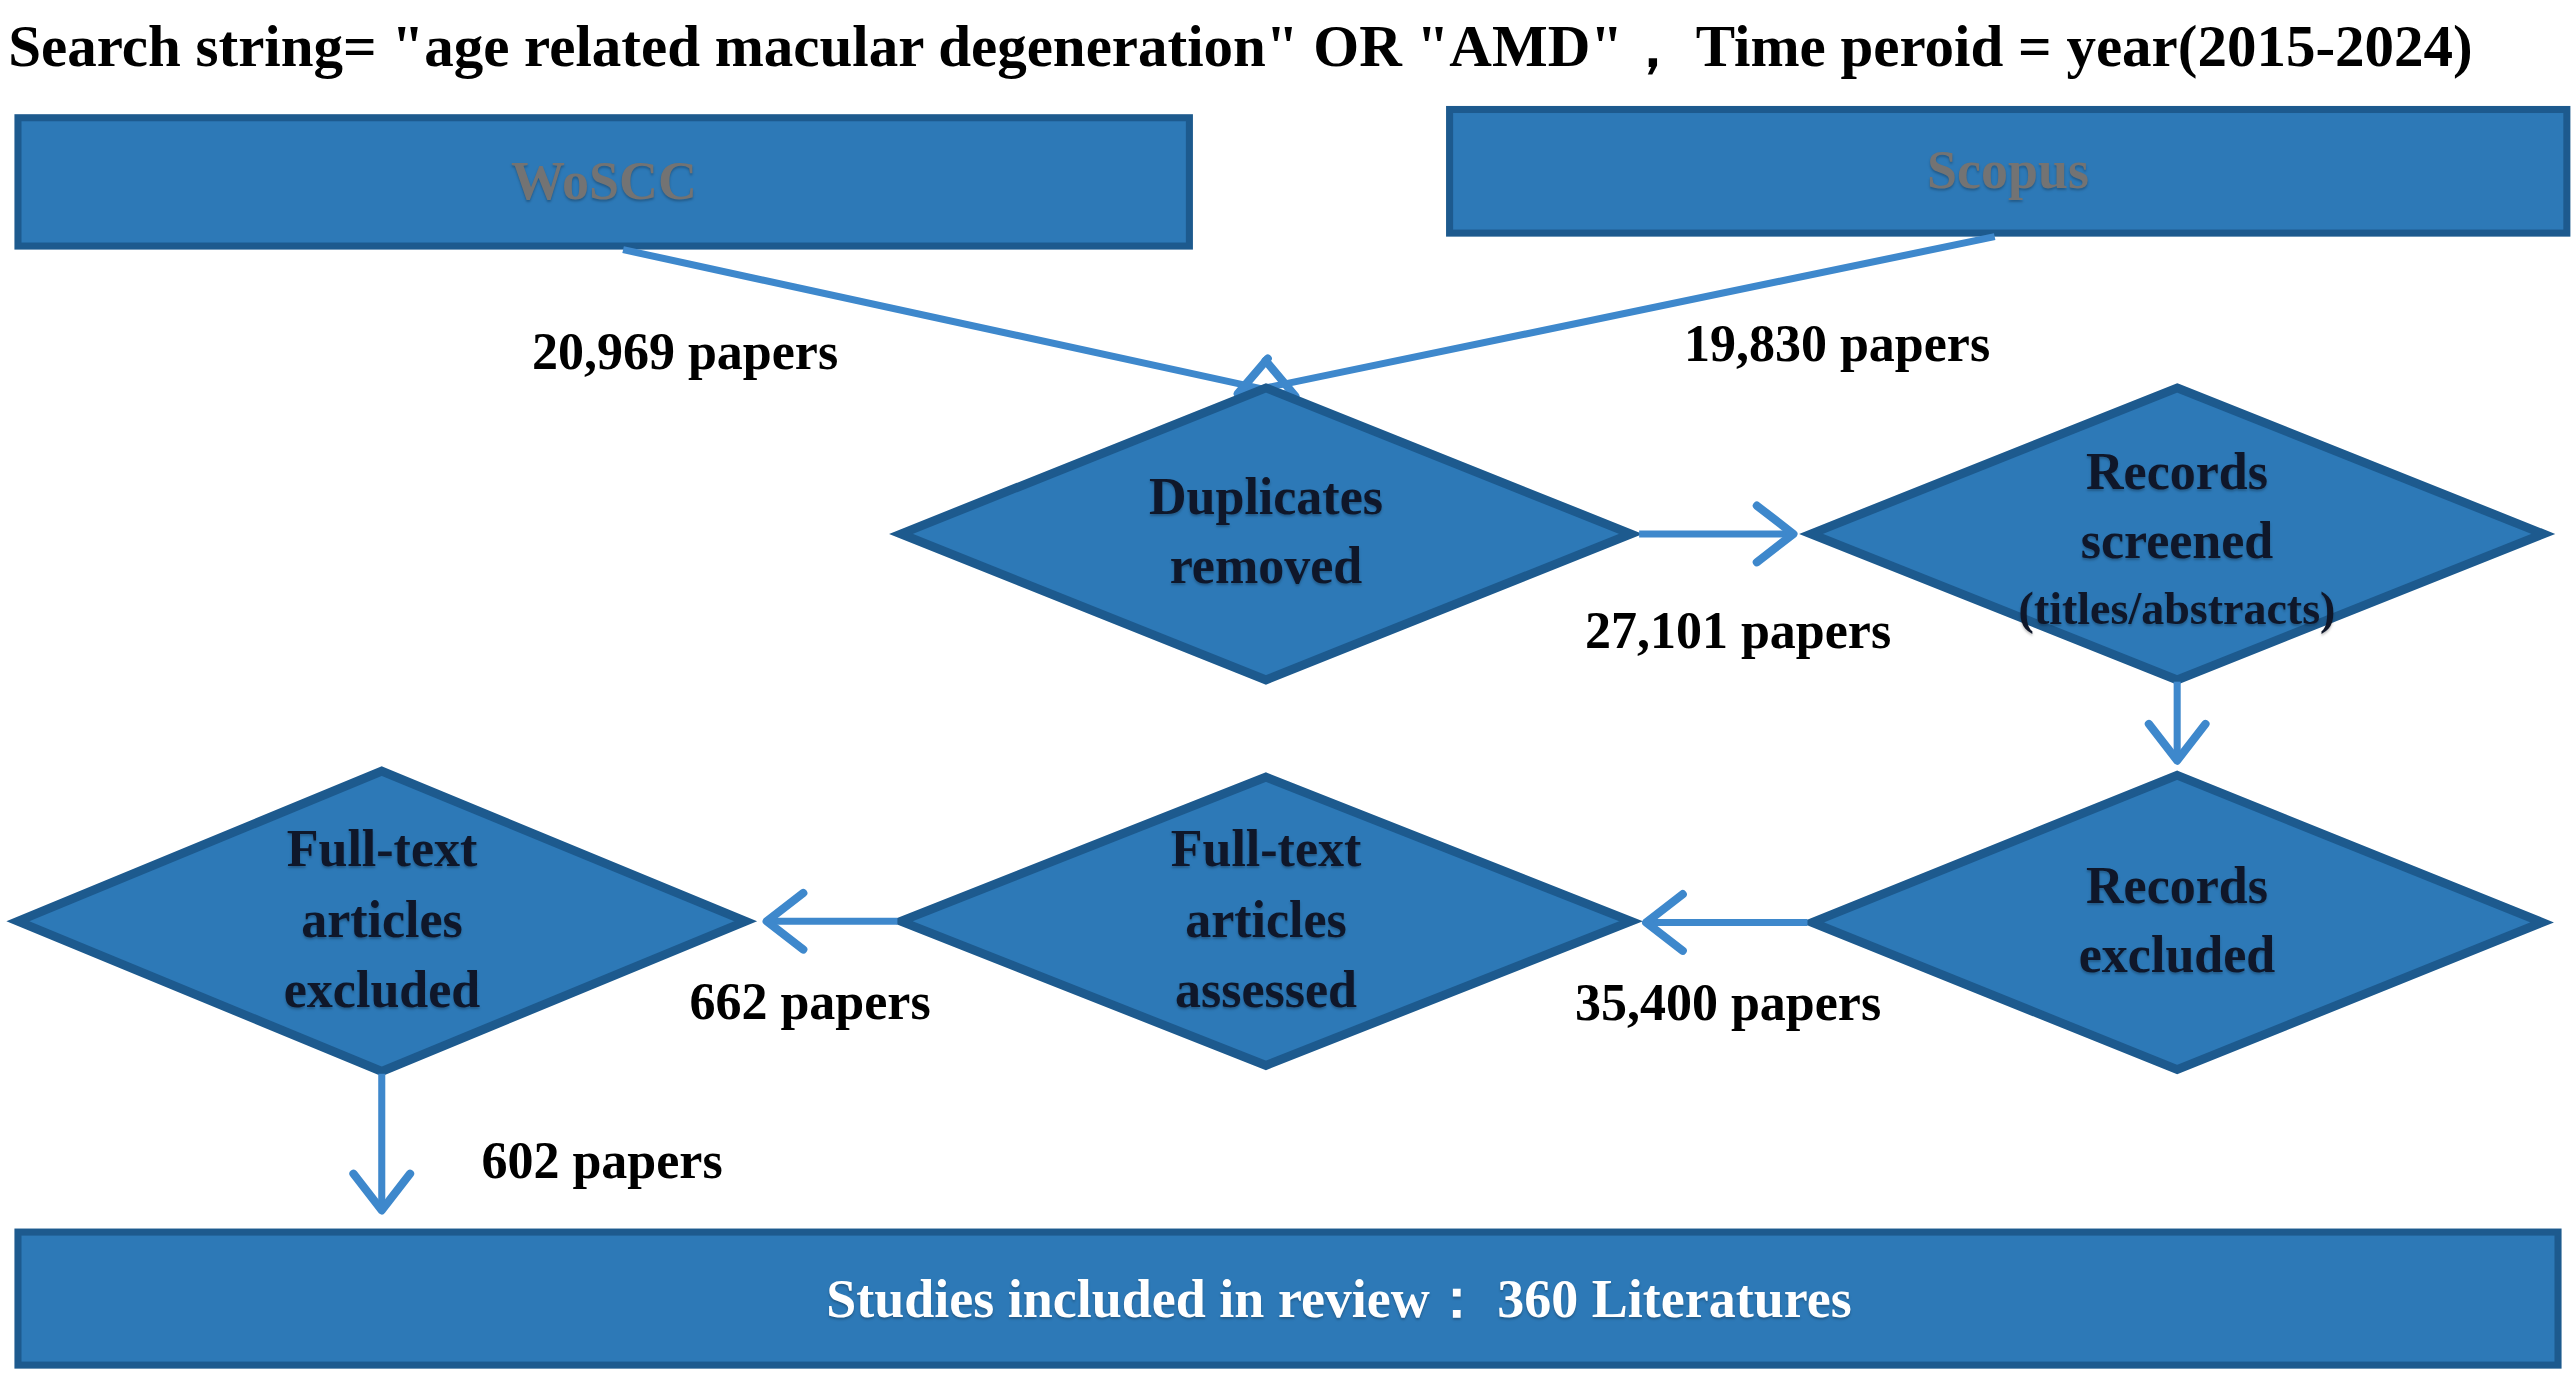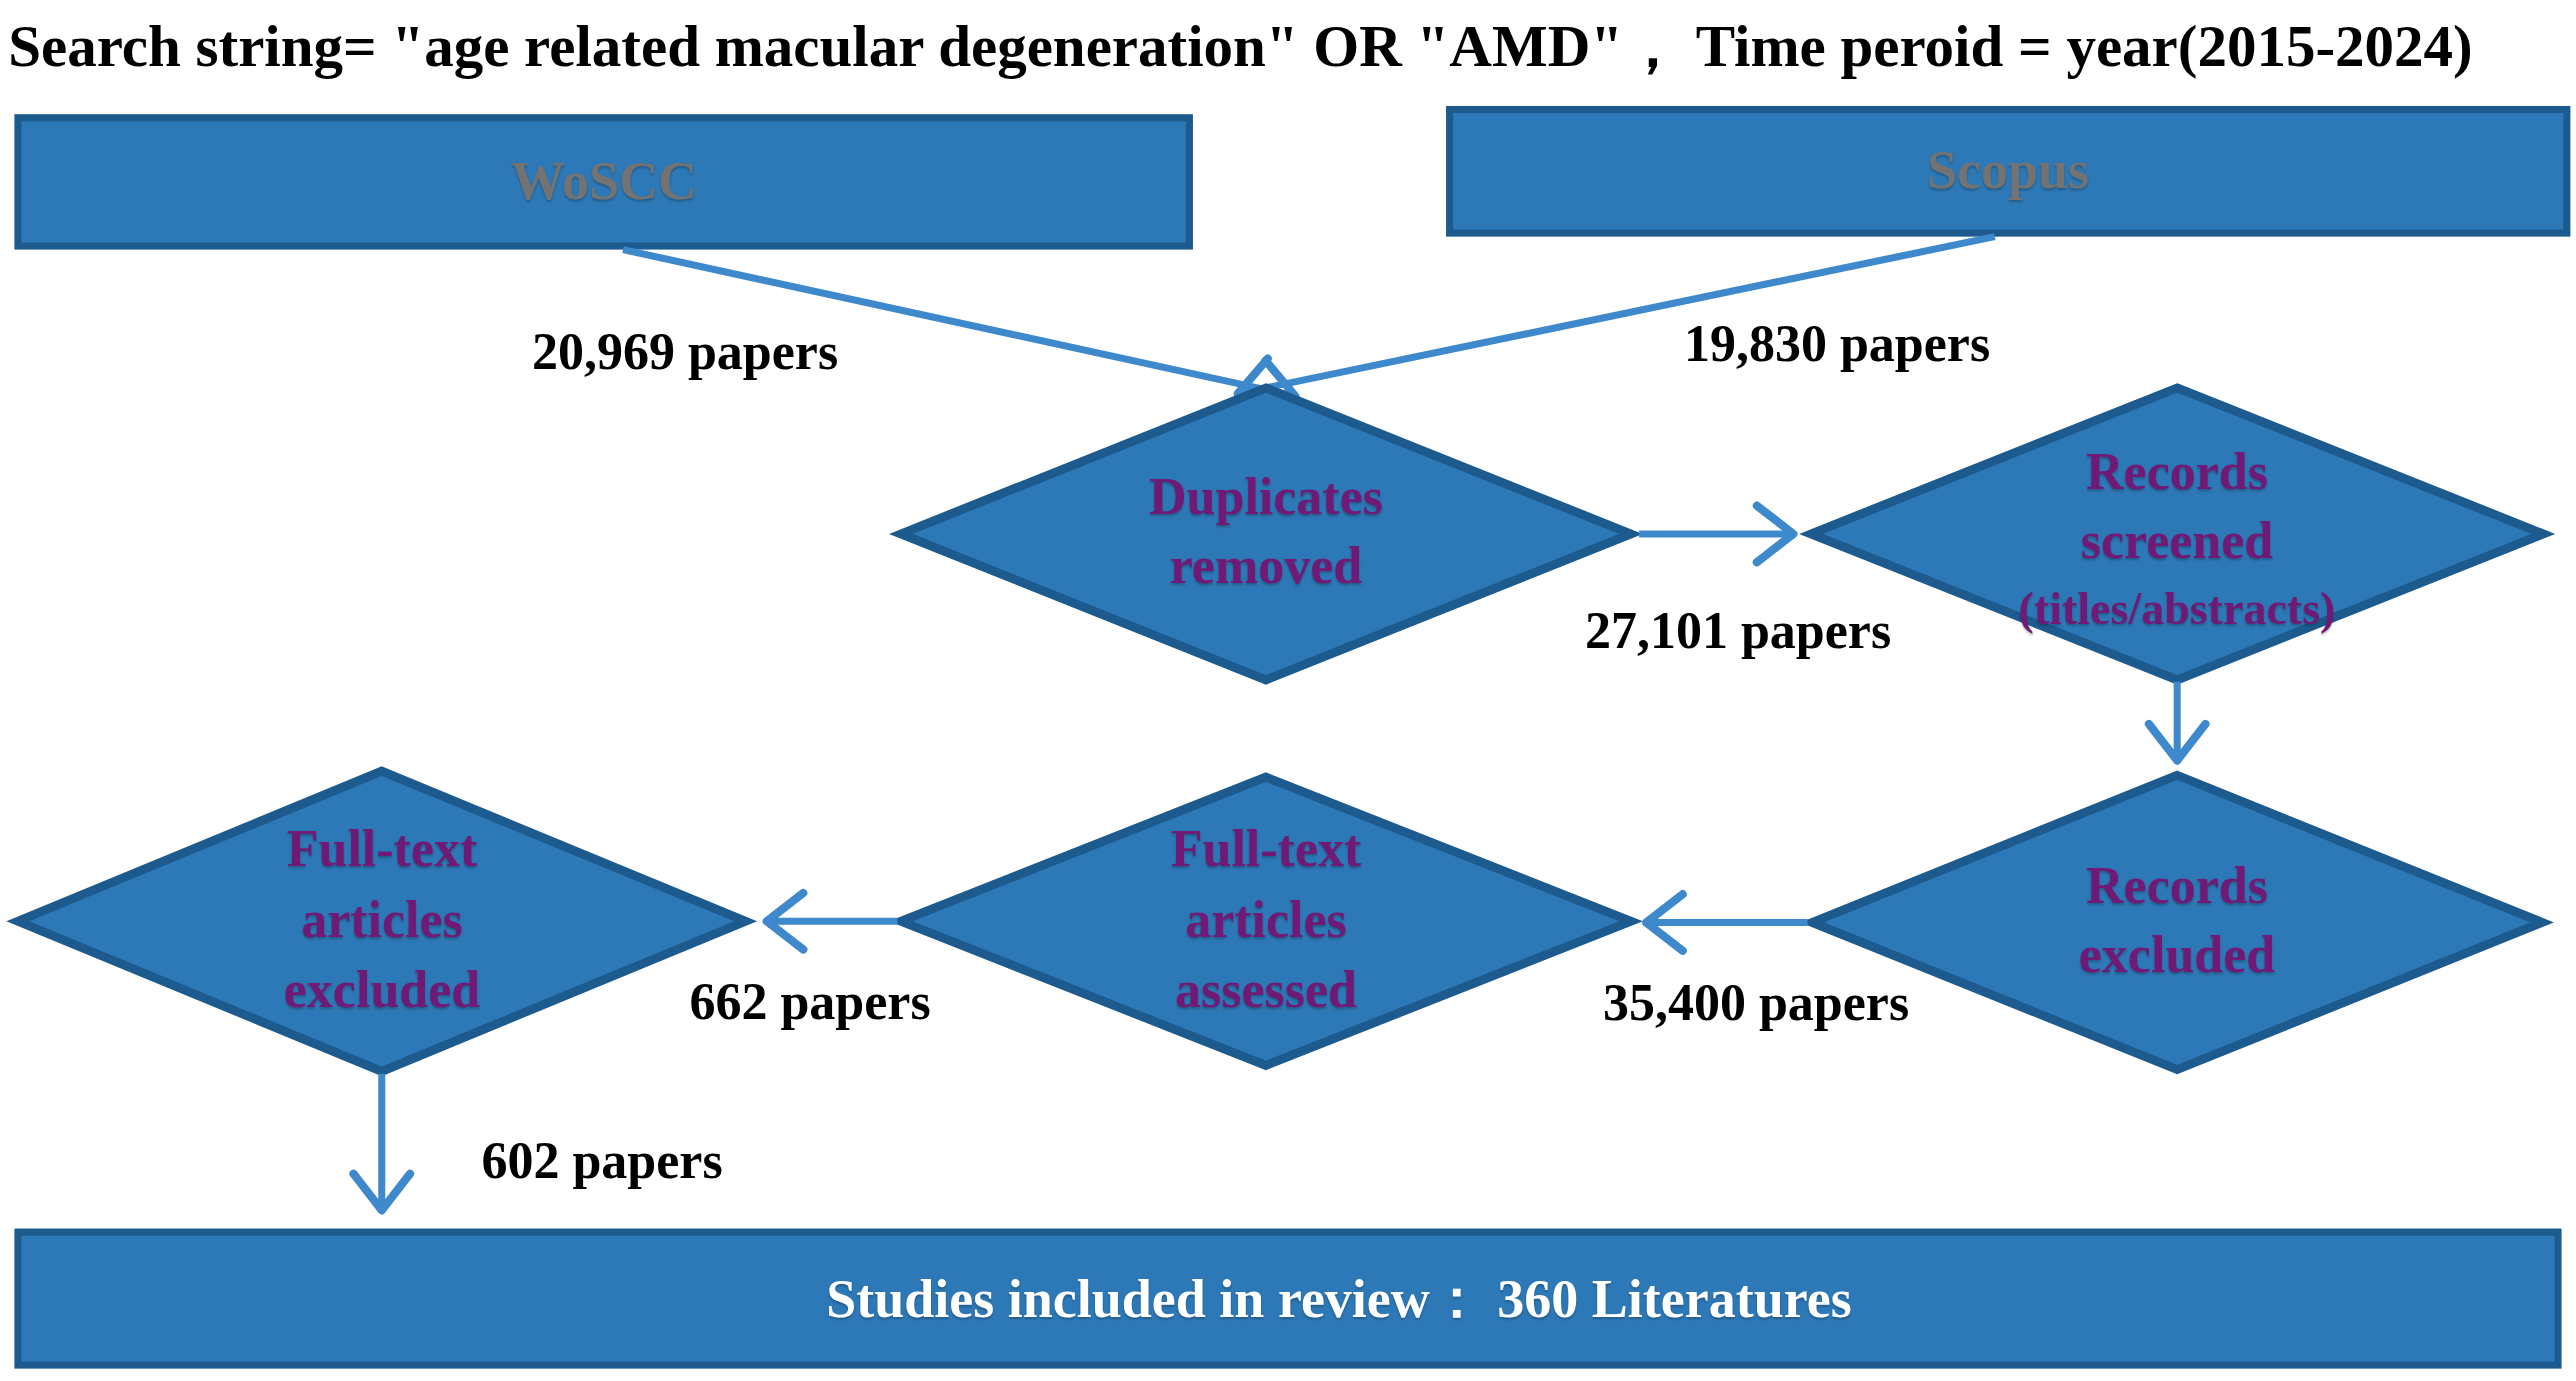--- a/index.html
+++ b/index.html
@@ -32,21 +32,21 @@
   .page-title {
     position: absolute;
     left: 8.2px;
     top: 7px;
     font-size: 59px;
     font-weight: 700;
     color: #000000;
     white-space: nowrap;
     transform: none;
   }
-  .shape-text { color: #701a75; font-size: 52px; text-shadow: 0 1.8px 2.4px rgba(0,0,0,0.25); text-align: center; }
+  .shape-text { color: #0f172a; font-size: 52px; text-shadow: 0 1.8px 2.4px rgba(0,0,0,0.25); text-align: center; }
   .box-text   { color: #737373; font-size: 54px; text-shadow: 0 1.8px 2.4px rgba(0,0,0,0.25); }
   .bar-text   { color: #ffffff; font-size: 54px; white-space: nowrap; text-shadow: 0 1.8px 2.4px rgba(0,0,0,0.25); }
   .count-text { color: #000000; font-size: 52px; white-space: nowrap; }
   .sub-text   { font-size: 46px; margin-top: 3.5px; display: block; }
   .stack { display: flex; flex-direction: column; align-items: center; }
 </style>
 </head>
 <body>
 
 <div class="canvas">
@@ -80,21 +80,21 @@
   </svg>
 
   <div class="page-title">Search string= "age related macular degeneration" OR "AMD"， Time peroid = year(2015-2024)</div>
 
   <div class="txt box-text" style="left:604px; top:182px;">WoSCC</div>
   <div class="txt box-text" style="left:2008px; top:171px;">Scopus</div>
 
   <div class="txt count-text" style="left:685px; top:352px;">20,969 papers</div>
   <div class="txt count-text" style="left:1837px; top:344px;">19,830 papers</div>
   <div class="txt count-text" style="left:1738px; top:631px;">27,101 papers</div>
-  <div class="txt count-text" style="left:1728px; top:1003px;margin-left:28px;">35,400 papers</div>
+  <div class="txt count-text" style="left:1728px; top:1003px;">35,400 papers</div>
   <div class="txt count-text" style="left:810px; top:1002px;">662 papers</div>
   <div class="txt count-text" style="left:602px; top:1161px;">602 papers</div>
 
   <div class="txt shape-text" style="left:1266px; top:532px;">Duplicates
 removed</div>
 
   <div class="txt shape-text stack" style="left:2177px; top:539px;">
     <span style="white-space: pre-line;">Records
 screened</span>
     <span class="sub-text">(titles/abstracts)</span>

